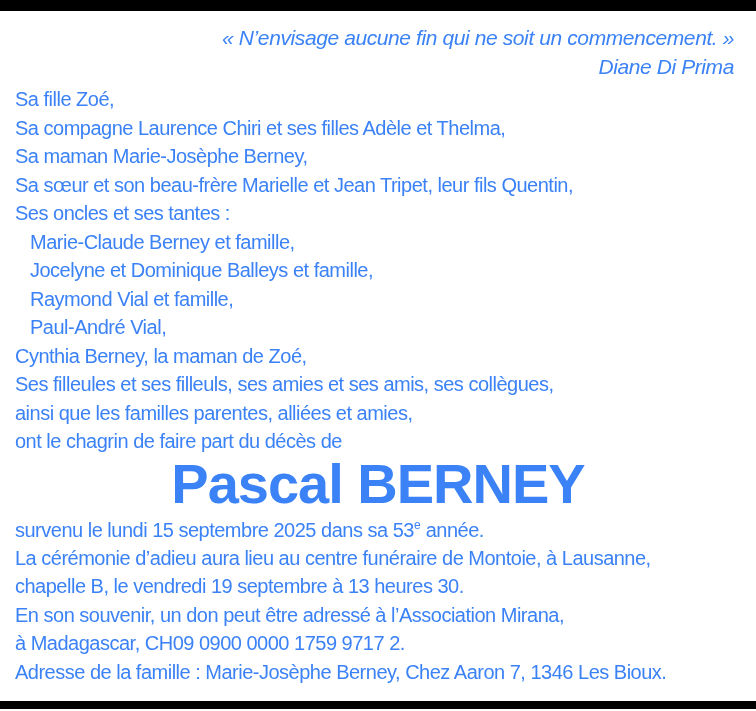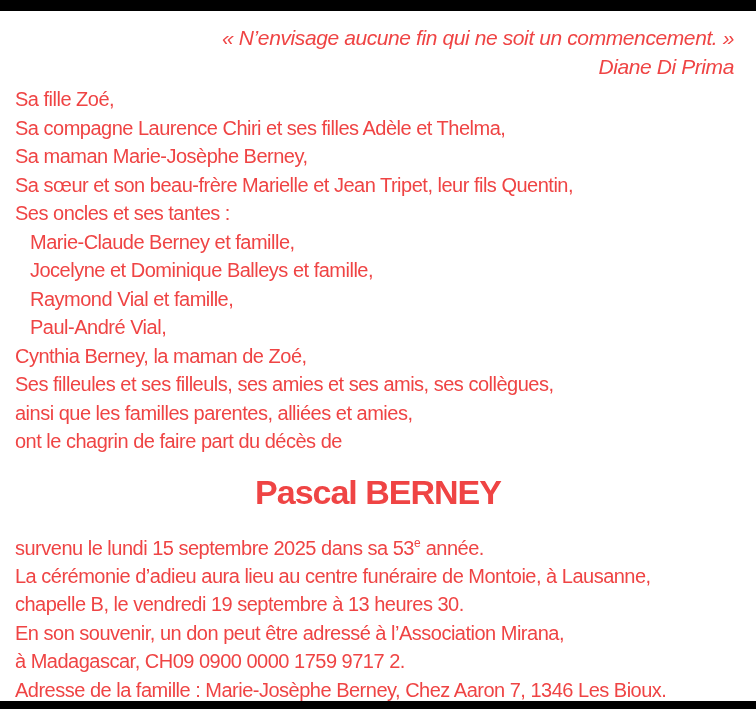--- a/index.html
+++ b/index.html
@@ -7,21 +7,21 @@
     padding: 0;
     background: #ffffff;
   }
   .page {
     position: relative;
     width: 756px;
     height: 711px;
     background: #ffffff;
     overflow: hidden;
     font-family: "Liberation Sans", "DejaVu Sans", sans-serif;
-    color: #ef4444;
+    color: #3b82f6;
   }
   .top-bar {
     position: absolute;
     top: 0; left: 0;
     width: 756px;
     height: 11px;
     background: #000000;
   }
   .bottom-bar {
     position: absolute;
@@ -65,24 +65,24 @@
     padding-left: 15px;
   }
   .bold {
     font-weight: 400;
   }
   sup {
     font-size: 12px;
     letter-spacing: 0;
   }
   .deceased-name {
-    margin: 9px;
+    margin: 0;
     padding: 0;
     text-align: center;
-    font-size: 34px;
+    font-size: 56px;
     font-weight: 700;
     line-height: 55px;
     letter-spacing: -1px;
   }
 </style>
 </head>
 <body>
 
 <div class="page">
   <div class="top-bar"></div>

